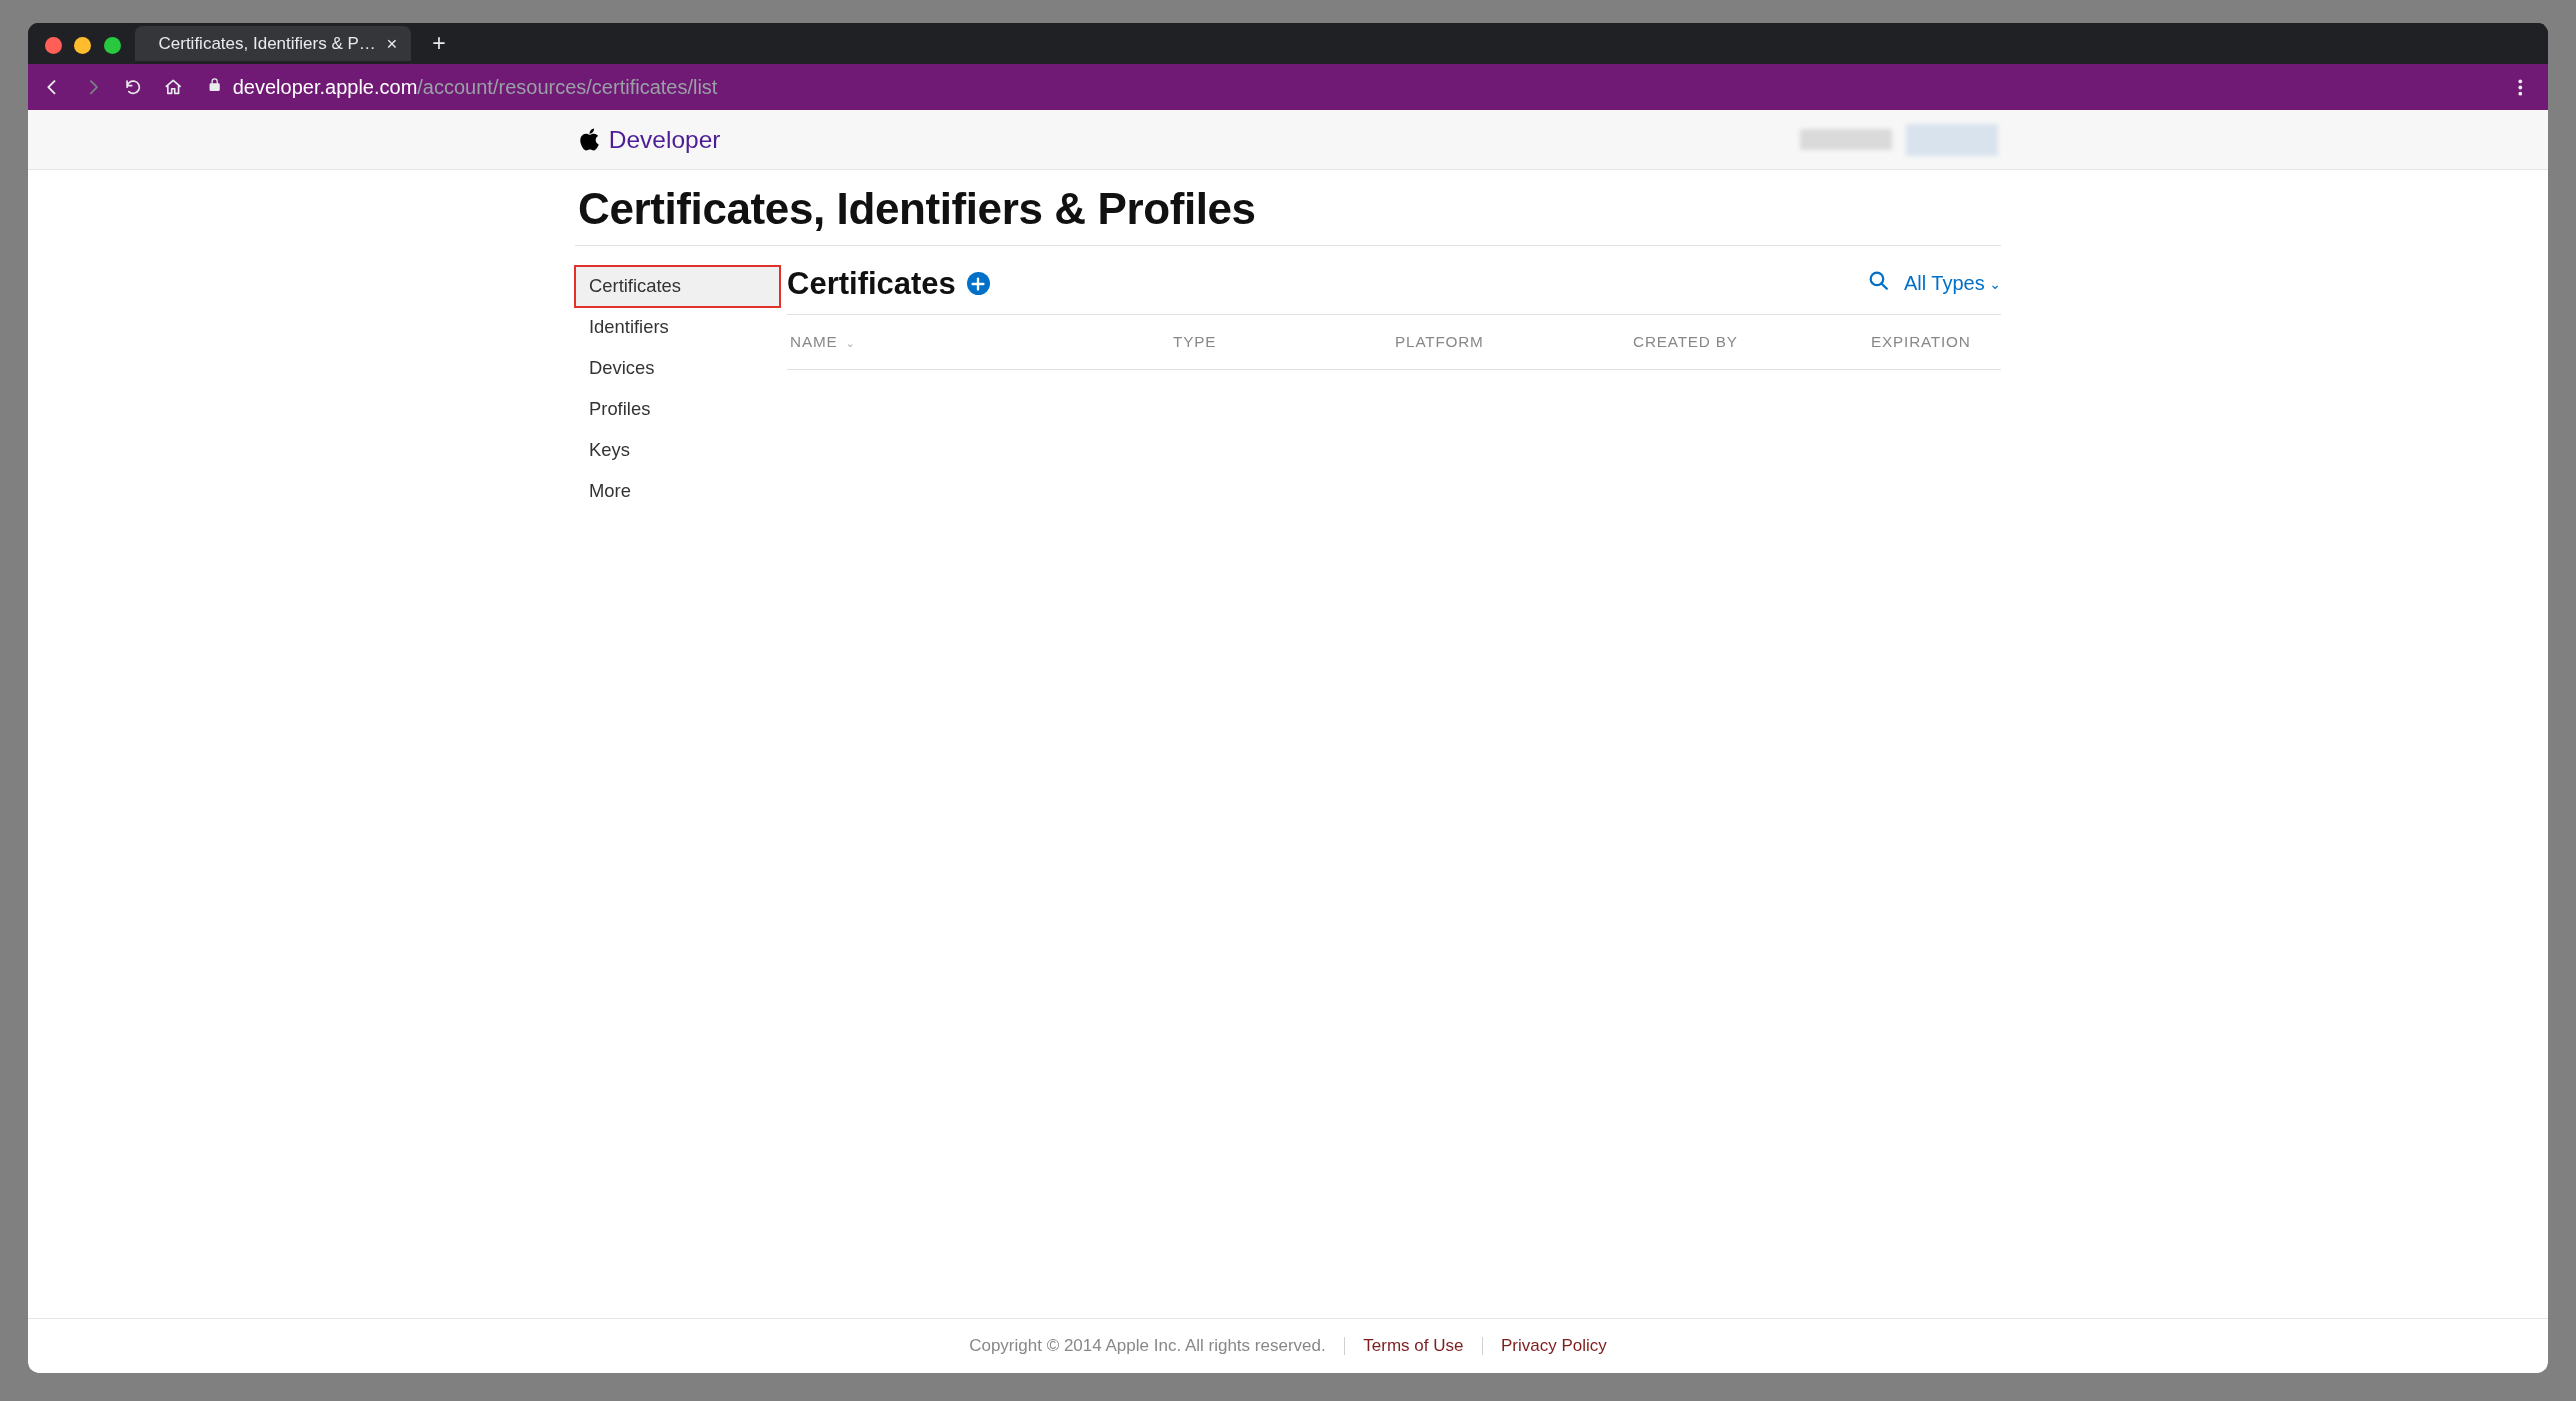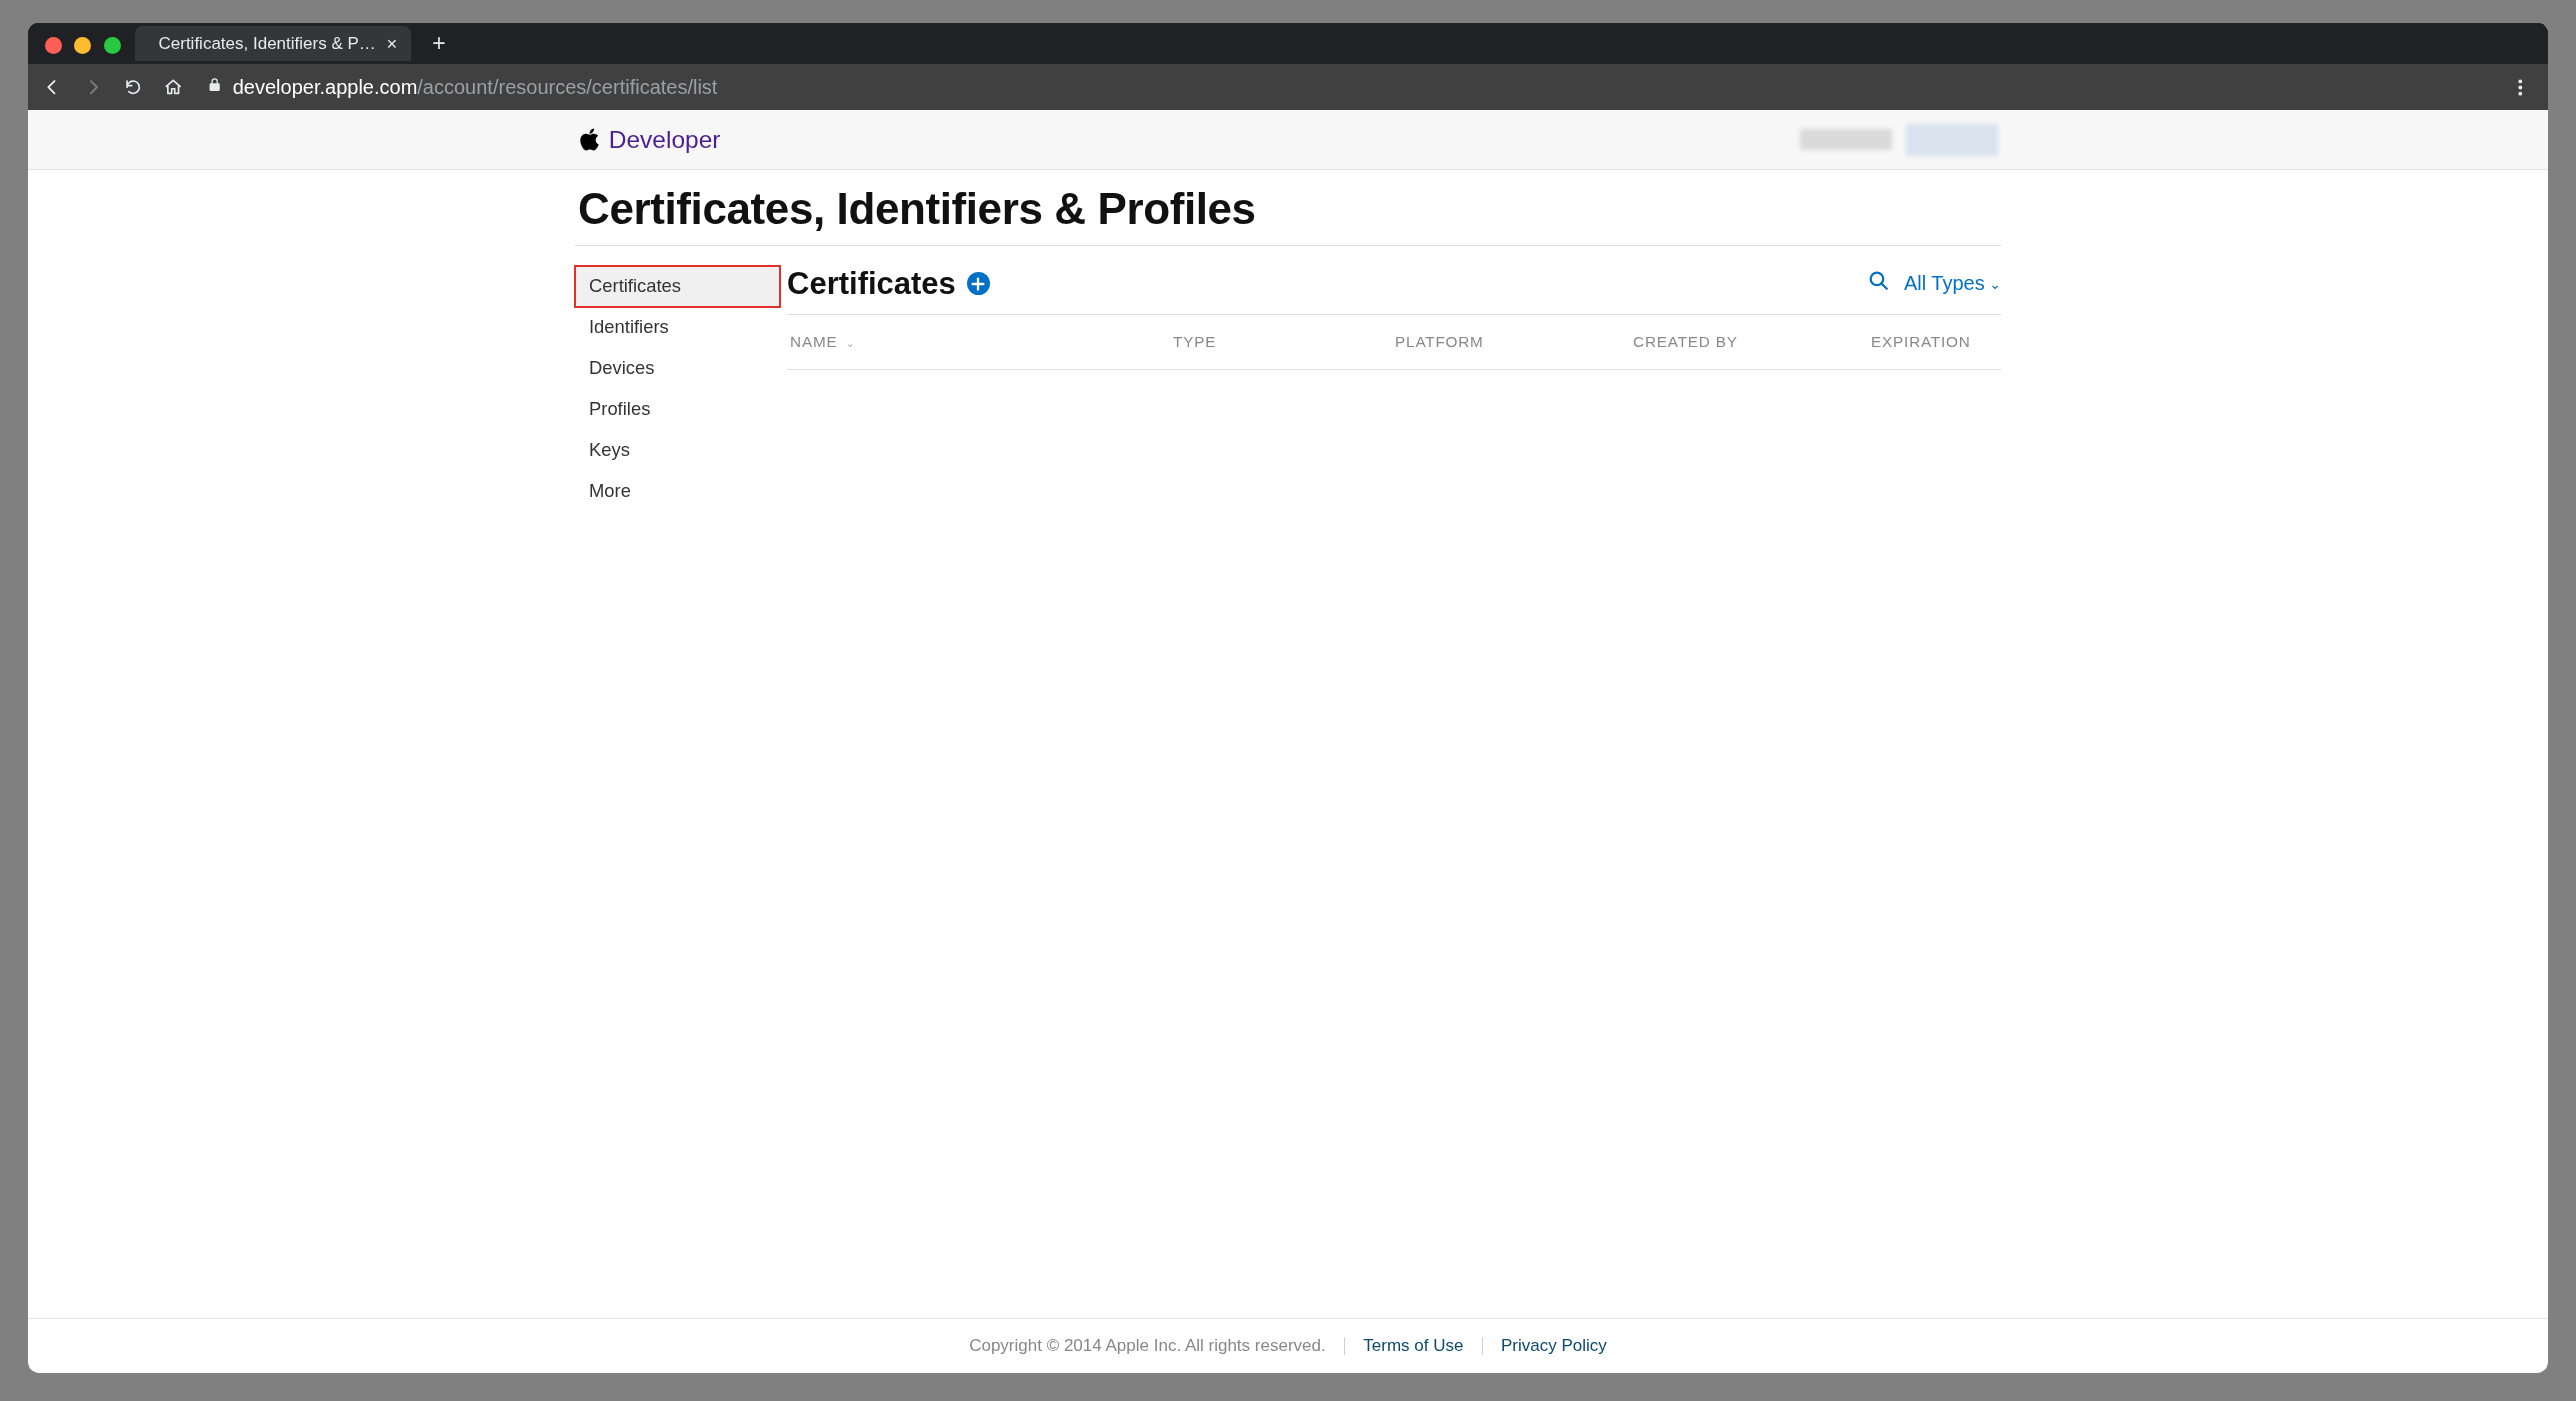--- a/index.html
+++ b/index.html
@@ -58,21 +58,21 @@
     .tab .tab-close { color: #e8eaed; font-size: 18.4px; cursor: pointer; }
     .new-tab-btn {
       color: #e8eaed; font-size: 23px;
       width: 34px; height: 34px;
       display: flex; align-items: center; justify-content: center;
       margin-left: 10.7px; cursor: pointer;
     }
     
     .toolbar {
       height: 46px;
-      background: #404040;
+      background: #701a75;
       display: flex;
       align-items: center;
       padding: 0 10.7px 0 7.7px;
       gap: 6.1px;
     }
     .tb-btn {
       width: 34px; height: 34px;
       color: #e8eaed;
       display: flex; align-items: center; justify-content: center;
       font-size: 21.5px;
@@ -235,21 +235,21 @@
     }
     .footer {
       height: 54px;
       display: flex;
       align-items: center;
       justify-content: center;
       font-size: 17px;
       color: #888;
       gap: 18.4px;
     }
-    .footer a { color: #0c4a6e; text-decoration: none; cursor: pointer; }
+    .footer a { color: #7f1d1d; text-decoration: none; cursor: pointer; }
     .footer .vsep { width: 0.8px; height: 18.4px; background: #d0d0d0; }
     svg.apple-logo path { fill: #000; }
     svg.mag { width: 21.5px; height: 21.5px; }
   </style>
 </head>
 <body>
 
 <div class="outer-frame">
 
   <div class="titlebar">

